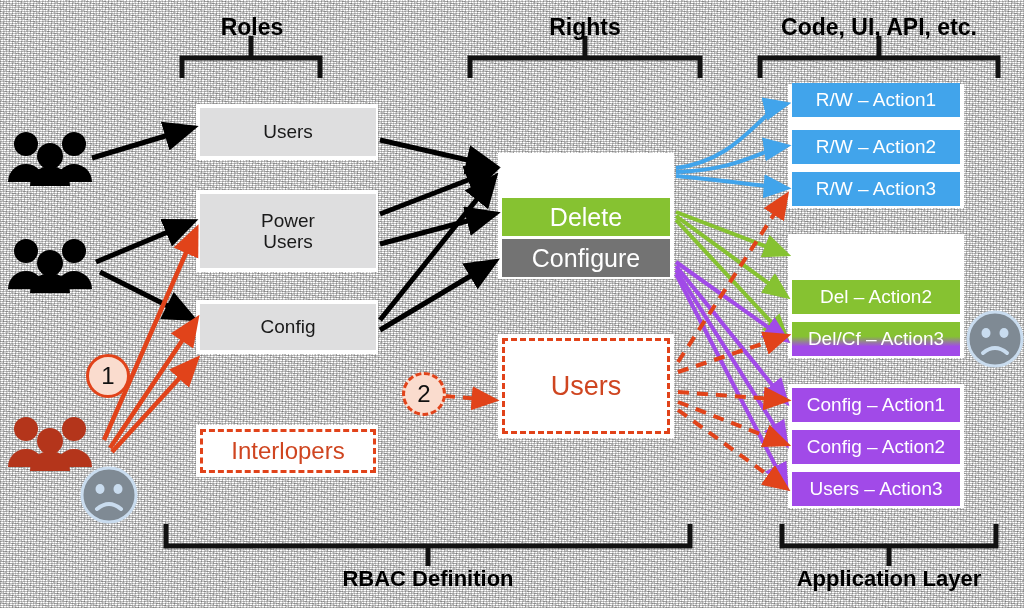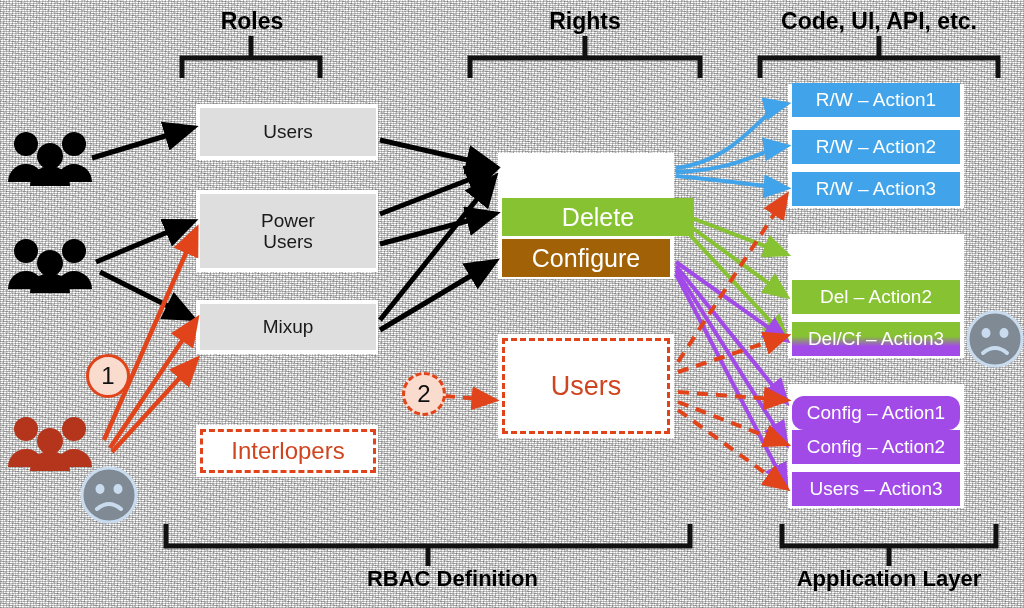--- a/index.html
+++ b/index.html
@@ -43,21 +43,21 @@
     color: #1a1a1a;
     font-size: 19px;
     border: 0;
   }
   .right-box {
     color: #ffffff;
     font-size: 25px;
   }
   .rw  { background: #41a4eb; }
   .del { background: #86c231; }
-  .cfg { background: #a16207; }
+  .cfg { background: #737373; }
   .act-box {
     color: #ffffff;
     font-size: 19px;
   }
   .act-rw  { background: #41a4eb; }
   .act-del { background: #86c231; }
   .act-cfg { background: #a14ae8; }
   .act-mix { background: linear-gradient(180deg,#86c231 0%, #86c231 42%, #a14ae8 72%, #a14ae8 100%); }
 
   .dashed-box {
@@ -65,20 +65,21 @@
     border: 3px dashed #e1431a;
     color: #cf4520;
   }
   .mixup { font-size: 27px; }
   .interlopers { font-size: 24px; }
 
   .hdr {
     position: absolute; z-index: 5;
     color: #000; font-weight: bold; font-size: 23px;
     text-align: center;
+    margin-top: 6px;
   }
   .ftr {
     position: absolute; z-index: 5;
     color: #000; font-weight: bold; font-size: 22px;
     text-align: center;
   }
   .numcircle {
     position: absolute; z-index: 6;
     width: 44px; height: 44px; border-radius: 50%;
     background: #fadcce;
@@ -191,21 +192,21 @@
       <path d="M678,402 L786,444"></path>
       <path d="M678,410 L786,488"></path>
       <path d="M444,396 L494,400"></path>
     </g>
   </svg>
 
   <div class="hdr" style="left:181px;top:8px;width:142px;">Roles</div>
   <div class="hdr" style="left:514px;top:8px;width:142px;">Rights</div>
   <div class="hdr" style="left:757px;top:8px;width:244px;">Code, UI, API, etc.</div>
 
-  <div class="ftr" style="left:318px;top:566px;width:220px;text-align:right;">RBAC Definition</div>
+  <div class="ftr" style="left:318px;top:566px;width:220px;">RBAC Definition</div>
   <div class="ftr" style="left:775px;top:566px;width:228px;">Application Layer</div>
 
   <svg class="people" style="left:8px;top:130px;" width="86" height="56" viewBox="0 0 86 56">
     <g fill="#000">
       <circle cx="18" cy="14" r="12"></circle>
         <path d="M0,52 a18,18 0 0 1 36,0 z"></path>
       <circle cx="66" cy="14" r="12"></circle>
         <path d="M48,52 a18,18 0 0 1 36,0 z"></path>
       <circle cx="42" cy="26" r="13"></circle>
         <path d="M22,56 a20,20 0 0 1 40,0 z"></path>
@@ -244,36 +245,36 @@
   <svg class="face" style="left:966px;top:310px;" width="58" height="58" viewBox="0 0 58 58">
     <circle cx="29" cy="29" r="27" fill="#7f8a94" stroke="#c9dcef" stroke-width="3"></circle>
     <ellipse cx="20" cy="23" rx="4.5" ry="5" fill="#c9dcef"></ellipse>
     <ellipse cx="38" cy="23" rx="4.5" ry="5" fill="#c9dcef"></ellipse>
     <path d="M17,43 Q29,33 41,43" stroke="#c9dcef" stroke-width="4" fill="none" stroke-linecap="round"></path>
   </svg>
 
   <div class="node role-box" style="left:200px;top:108px;width:176px;height:48px;">Users</div>
   <div class="node role-box" style="left:200px;top:194px;width:176px;height:74px;white-space:pre-line;">Power
 Users</div>
-  <div class="node role-box" style="left:200px;top:304px;width:176px;height:46px;">Mixup</div>
+  <div class="node role-box" style="left:200px;top:304px;width:176px;height:46px;">Config</div>
 
   <div class="node dashed-box interlopers" style="left:200px;top:429px;width:176px;height:44px;">Interlopers</div>
 
-  <div class="node right-box del" style="left:502px;top:198px;width:192px;height:38px;">Delete</div>
+  <div class="node right-box del" style="left:502px;top:198px;width:168px;height:38px;">Delete</div>
   <div class="node right-box cfg" style="left:502px;top:239px;width:168px;height:38px;">Configure</div>
 
   <div class="node dashed-box mixup" style="left:502px;top:338px;width:168px;height:96px;">Users</div>
 
   <div class="node act-box act-rw" style="left:792px;top:83px;width:168px;height:34px;">R/W – Action1</div>
   <div class="node act-box act-rw" style="left:792px;top:130px;width:168px;height:34px;">R/W – Action2</div>
   <div class="node act-box act-rw" style="left:792px;top:172px;width:168px;height:34px;">R/W – Action3</div>
 
   <div class="node act-box act-del" style="left:792px;top:280px;width:168px;height:34px;">Del – Action2</div>
   <div class="node act-box act-mix" style="left:792px;top:322px;width:168px;height:34px;">Del/Cf – Action3</div>
 
-  <div class="node act-box act-cfg" style="left:792px;top:396px;width:168px;height:34px;border-radius:12px;">Config – Action1</div>
+  <div class="node act-box act-cfg" style="left:792px;top:388px;width:168px;height:34px;">Config – Action1</div>
   <div class="node act-box act-cfg" style="left:792px;top:430px;width:168px;height:34px;">Config – Action2</div>
   <div class="node act-box act-cfg" style="left:792px;top:472px;width:168px;height:34px;">Users – Action3</div>
 
   <div class="numcircle num-solid" style="left:86px;top:354px;">1</div>
   <div class="numcircle num-dashed" style="left:402px;top:372px;">2</div>
 
 </div>
 
 </body></html>

